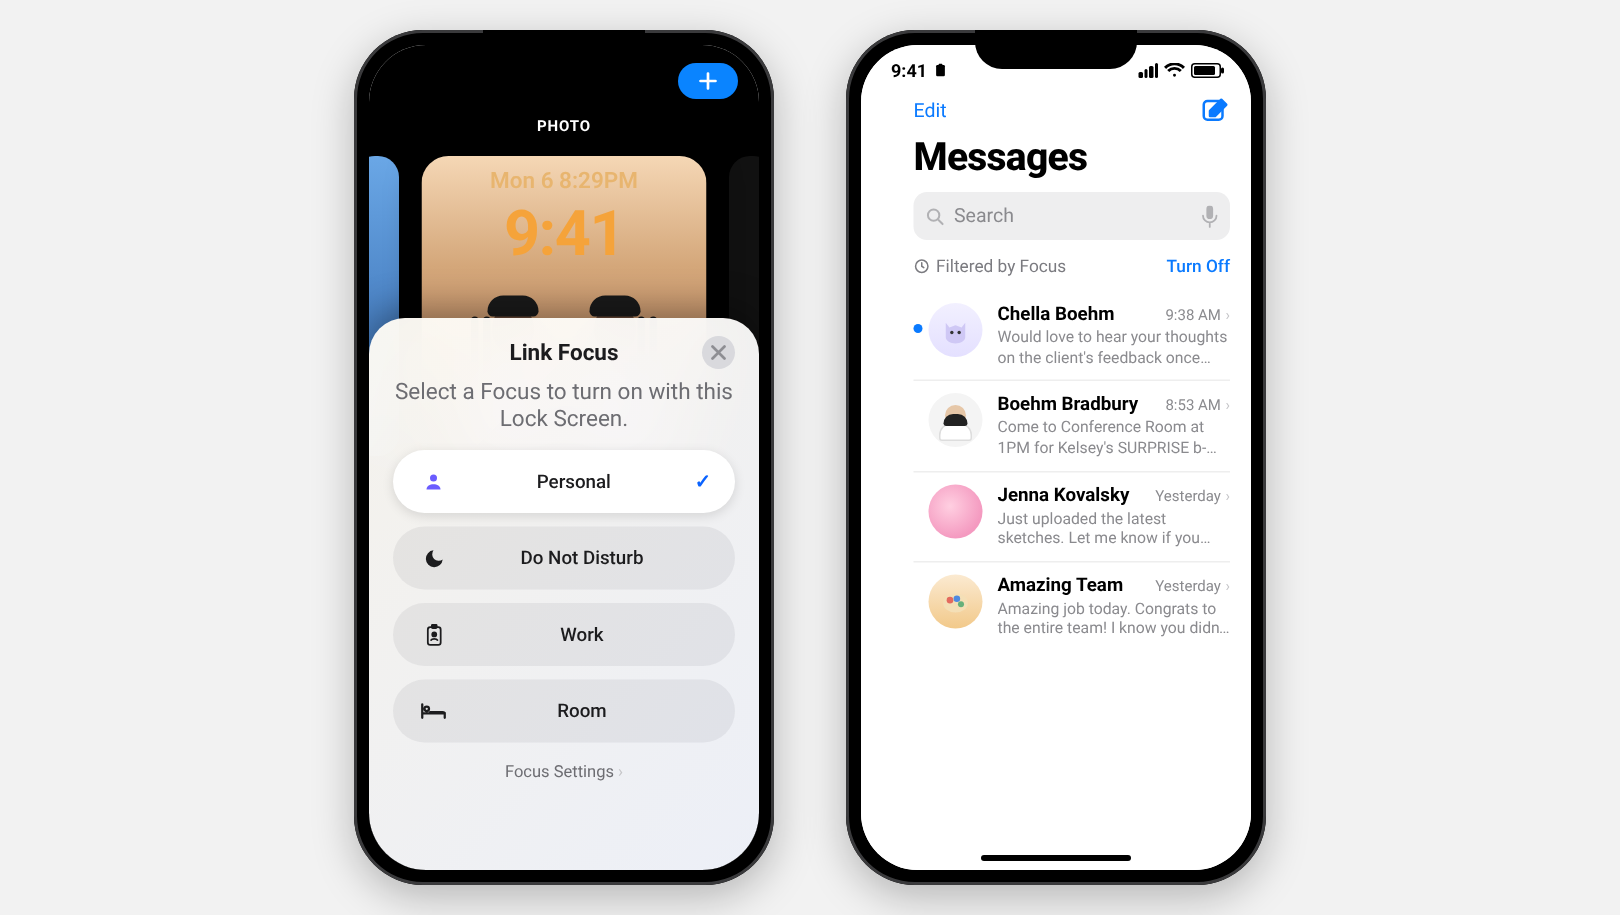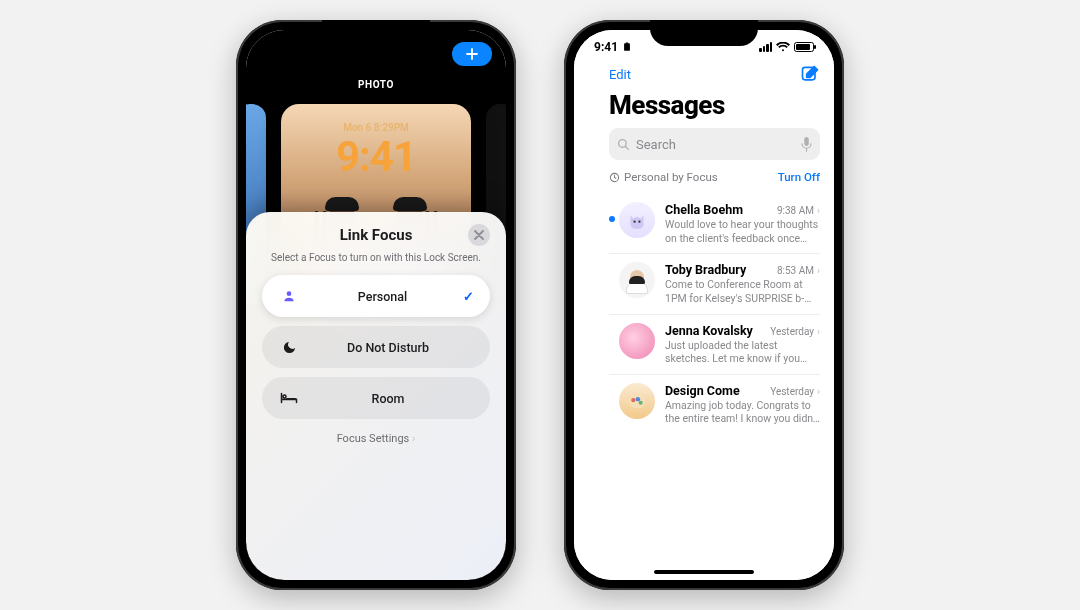--- a/index.html
+++ b/index.html
@@ -14,38 +14,38 @@
   .pA-header { position:absolute; top:12px; left:0; right:0; display:flex; justify-content:flex-end; padding: 0 14px; }
   .pA-add { width:40px; height:24px; border-radius:14px; background:#0a84ff; display:flex; align-items:center; justify-content:center; color:#fff; font-weight:300; }
   .pA-title { position:absolute; top:49px; left:0; right:0; text-align:center; color:#fff; font-size:10px; font-weight:700; letter-spacing:.6px; }
   .pA-cards { position:absolute; top:74px; left:0; right:0; bottom:0; }
   .pA-card-side { position:absolute; top:0; width:30px; height:200px; border-radius:14px; }
   .pA-card-side.left { left:-10px; background: linear-gradient(#6aa7e6,#2f62a6); }
   .pA-card-side.right { right:-10px; background:#111; }
   .pA-card { position:absolute; left:50%; transform:translateX(-50%); top:0; width:190px; height:210px; border-radius:18px; overflow:hidden; box-shadow:0 6px 22px rgba(0,0,0,.5); }
   .pA-photo-sky { position:absolute; inset:0; background: linear-gradient(#f5d7b5 0%, #d4a77a 35%, #b97a58 100%); }
   .pA-tree { position:absolute; bottom:0; left:0; right:0; height:70px; background: radial-gradient(circle at 50% 100%, rgba(30,40,20,.85) 0 55%, transparent 56%) repeat-x; background-size: 30px 50px; }
-  .pA-lock-date { position:absolute; top:18px; left:0; right:0; text-align:center; color:#e8b56f; font-size:10px; font-weight:600; }
+  .pA-lock-date { position:absolute; top:7px; left:0; right:0; text-align:center; color:#e8b56f; font-size:15px; font-weight:600; }
   .pA-lock-time { position:absolute; top:28px; left:0; right:0; text-align:center; color:#f5a33a; font-size:42px; font-weight:700; letter-spacing:-1px; }
   .pA-people { position:absolute; bottom:10px; left:50%; transform:translateX(-50%); width:140px; height:110px; }
   .pA-person { position:absolute; bottom:0; width:60px; height:105px; }
   .pA-person .head { position:absolute; top:4px; left:50%; transform:translateX(-50%); width:28px; height:32px; background:#6b4a37; border-radius:50% 50% 46% 46%; }
   .pA-person .hair { position:absolute; top:-2px; left:50%; transform:translateX(-50%); width:34px; height:14px; background:#1a1a1a; border-radius: 12px 12px 4px 4px; }
   .pA-person .braid { position:absolute; top:12px; width:5px; height:46px; background:#1a1a1a; border-radius:3px;}
   .pA-person .body { position:absolute; bottom:0; left:50%; transform:translateX(-50%); width:48px; height:62px; background:#a895e8; border-radius: 14px 14px 6px 6px; }
   .pA-person.p1 { left:6px; }
   .pA-person.p2 { right:6px; }
   .pA-person.p1 .braid.l{left:2px} .pA-person.p1 .braid.r{left:10px}
   .pA-person.p2 .braid.l{right:2px} .pA-person.p2 .braid.r{right:10px}
 
   .sheet { position:absolute; left:0; right:0; bottom:0; height:368px; background: linear-gradient(135deg, rgba(255,252,245,.96), rgba(244,247,255,.97)); backdrop-filter: blur(20px); border-top-left-radius:24px; border-top-right-radius:24px; box-shadow: 0 -6px 24px rgba(0,0,0,.35); padding: 14px 16px 10px; display:flex; flex-direction:column; }
   .sheet-head { display:flex; align-items:center; justify-content:center; position:relative; }
   .sheet-title { font-size:15px; font-weight:700; color:#1c1c1e; }
   .sheet-close { position:absolute; right:0; top:-2px; width:22px; height:22px; border-radius:50%; background:#d9d9dd; color:#8e8e93; display:flex; align-items:center; justify-content:center; font-size:12px; }
-  .sheet-sub { text-align:center; font-size:10px; color:#6d6d72; margin-top:8px; margin-bottom:12px; }
+  .sheet-sub { text-align:center; font-size:15px; color:#6d6d72; margin-top:8px; margin-bottom:12px; }
   .focus-item { height:42px; border-radius:22px; display:flex; align-items:center; padding: 0 16px 0 18px; margin-bottom:9px; font-size:12.5px; color:#1c1c1e; position:relative; }
   .focus-item.dim { background: rgba(120,120,128,.11); }
   .focus-item.sel { background: #fff; box-shadow: 0 2px 8px rgba(0,0,0,.12); }
   .focus-ico { width:18px; display:flex; align-items:center; justify-content:center; margin-right:4px; color:#1c1c1e;}
   .focus-item.sel .focus-ico { color:#6a5cff; }
   .focus-label { flex:1; text-align:center; font-weight:500; }
   .focus-check { color:#0a63ff; font-size:13px; font-weight:800; }
   .focus-settings { text-align:center; font-size:11px; color:#6d6d72; margin-top:4px; }
 
   
@@ -169,20 +169,31 @@
 
         <div class="focus-item dim">
           <span class="focus-ico">
               <svg width="15" height="15" viewBox="0 0 24 24" fill="#1c1c1e">
                 <path d="M21 12.8A9 9 0 1111.2 3 7 7 0 0021 12.8z"></path>
               </svg>
             </span>
           <span class="focus-label">Do Not Disturb</span>
         </div>
 
+        <div class="focus-item dim">
+          <span class="focus-ico">
+              <svg width="13" height="15" viewBox="0 0 24 28" fill="none" stroke="#1c1c1e" stroke-width="2.2">
+                <rect x="4" y="4" width="16" height="22" rx="3"></rect>
+                <rect x="9" y="1" width="6" height="4" rx="1" fill="#1c1c1e"></rect>
+                <circle cx="12" cy="13" r="2.5" fill="#1c1c1e"></circle>
+                <path d="M8 20c1-2 7-2 8 0" stroke-linecap="round"></path>
+              </svg>
+            </span>
+          <span class="focus-label">Work</span>
+        </div>
 
         <div class="focus-item dim">
           <span class="focus-ico">
               <svg width="18" height="12" viewBox="0 0 24 16" fill="#1c1c1e">
                 <path d="M2 2v12M2 10h20v4M6 8a2 2 0 100-4 2 2 0 000 4zM9 9h11a2 2 0 012 2" fill="none" stroke="#1c1c1e" stroke-width="2" stroke-linecap="round"></path>
               </svg>
             </span>
           <span class="focus-label">Room</span>
         </div>
 
@@ -247,21 +258,21 @@
               <path d="M1 9a6 6 0 0012 0M7 15v4" stroke="#8a8a8e" stroke-width="1.6" fill="none" stroke-linecap="round"></path>
             </svg>
         </div>
 
         <div class="focus-bar">
           <span class="left">
             <svg width="11" height="11" viewBox="0 0 24 24" fill="none" stroke="#7b7b80" stroke-width="2.2">
                 <circle cx="12" cy="12" r="9"></circle>
                 <path d="M12 7v5l3 2" stroke-linecap="round"></path>
               </svg>
-            <span>Personal by Focus</span>
+            <span>Filtered by Focus</span>
           </span>
           <span class="right">Turn Off</span>
         </div>
 
         <div class="list">
 
           <div class="row">
             <span class="dot"></span>
             <div class="avatar av1">
               <svg viewBox="0 0 32 32">
@@ -284,21 +295,21 @@
 
           <div class="row">
             <span class="dot hidden"></span>
             <div class="avatar av2" style="position:relative">
               <div class="bod"></div>
                 <div class="head"></div>
                 <div class="hair"></div>
             </div>
             <div class="rc">
               <div class="rtop">
-                <span class="name">Toby Bradbury</span>
+                <span class="name">Boehm Bradbury</span>
                 <span class="time">
                     <span>8:53 AM</span>
                     <span class="chev">›</span>
                   </span>
               </div>
               <div class="preview">Come to Conference Room at 1PM for Kelsey's SURPRISE b-day celebration.</div>
             </div>
           </div>
 
           <div class="row">
@@ -321,21 +332,21 @@
             <div class="avatar av4">
               <svg width="22" height="22" viewBox="0 0 24 24">
                   <ellipse cx="12" cy="13" rx="9" ry="7" fill="#f4dfb6"></ellipse>
                   <circle cx="8" cy="11" r="2.4" fill="#e46a5e"></circle>
                   <circle cx="13" cy="10" r="2.4" fill="#4f8ae0"></circle>
                   <circle cx="16" cy="14" r="2.2" fill="#66b07a"></circle>
                 </svg>
             </div>
             <div class="rc">
               <div class="rtop">
-                <span class="name">Design Come</span>
+                <span class="name">Amazing Team</span>
                 <span class="time">
                     <span>Yesterday</span>
                     <span class="chev">›</span>
                   </span>
               </div>
               <div class="preview">Amazing job today. Congrats to the entire team! I know you didn't have a lot of tim…</div>
             </div>
           </div>
 
         </div>

